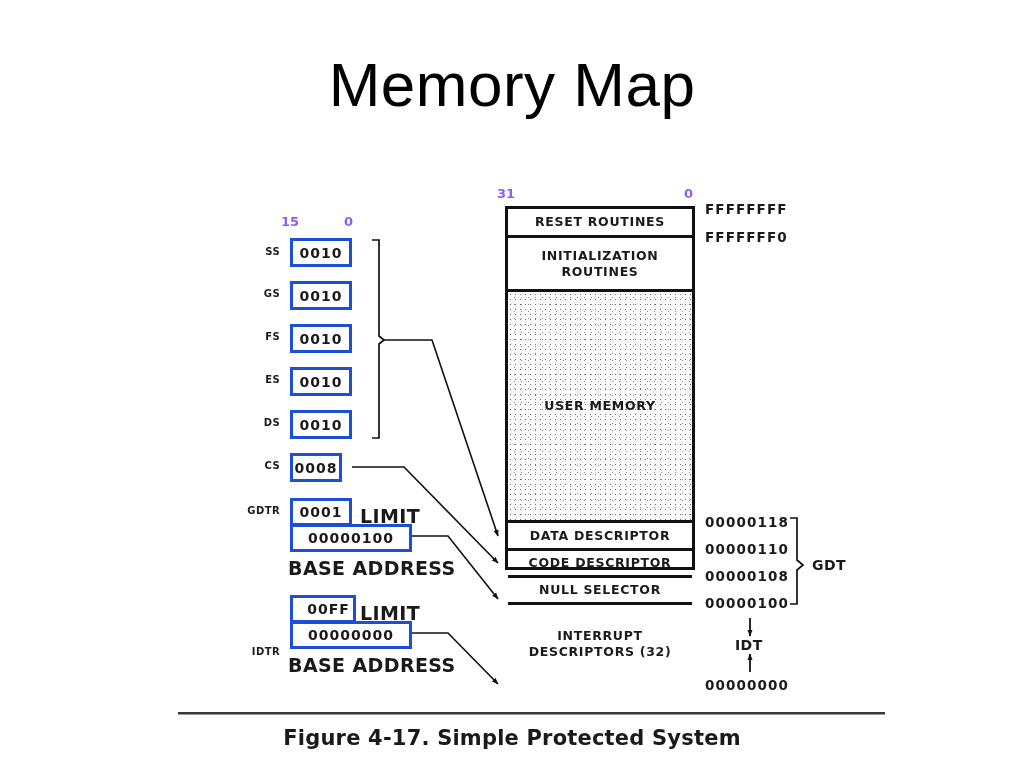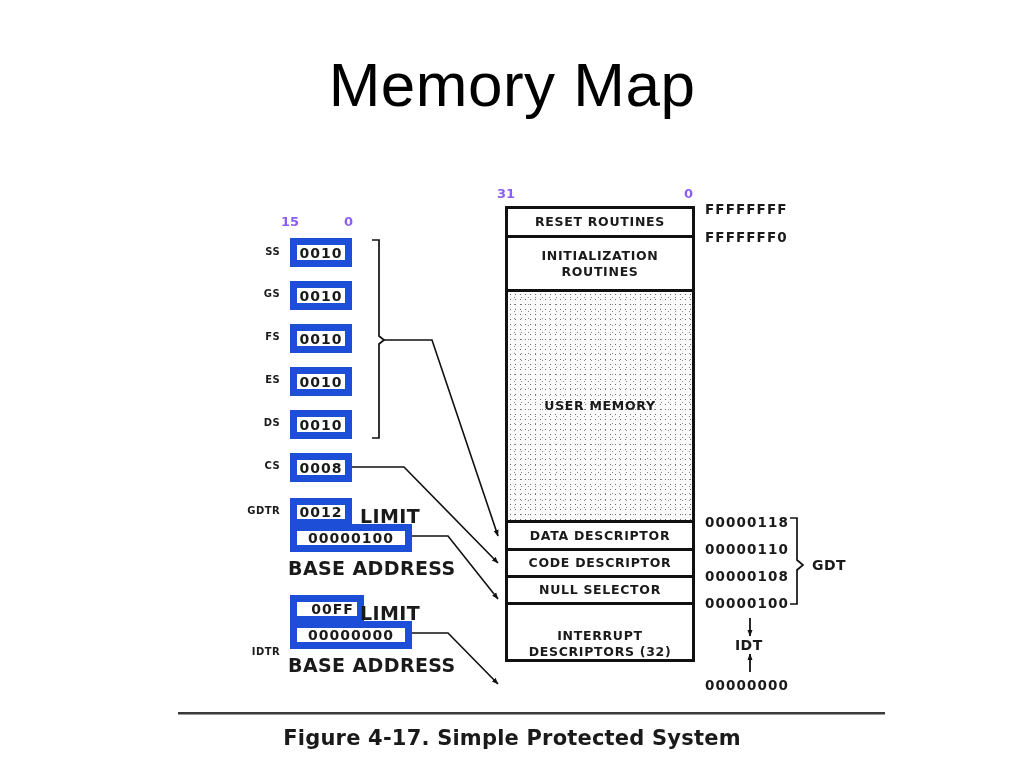--- a/index.html
+++ b/index.html
@@ -56,21 +56,21 @@
     font-size: 19px;
     color: #1a1a1a;
     white-space: nowrap;
     letter-spacing: 0.4px;
   }
 
   
   .regbox {
     position: absolute;
     box-sizing: border-box;
-    border: 7px solid #1d4ed8;
+    border: 3px solid #1d4ed8;
     background: #fff;
     display: flex;
     align-items: center;
     justify-content: center;
     font-family: "DejaVu Sans", sans-serif;
     font-weight: 700;
     font-size: 14px;
     letter-spacing: 1px;
     color: #1a1a1a;
   }
@@ -91,21 +91,21 @@
     font-size: 13px;
     color: #8b5cf6;
   }
 
   
   #memcol {
     position: absolute;
     left: 505px;
     top: 206px;
     width: 190px;
-    height: 456px;
+    height: 364px;
     box-sizing: border-box;
     border: 3px solid #111;
     background: #fff;
   }
   .memrow {
     position: absolute;
     left: 0;
     width: 184px;
     box-sizing: border-box;
     display: flex;
@@ -210,30 +210,30 @@
   <div class="reglabel" style="left:226px; top:331px; width:54px;">FS</div>
   <div class="regbox" style="left:290px; top:324px; width:62px; height:29px;">0010</div>
 
   <div class="reglabel" style="left:226px; top:374px; width:54px;">ES</div>
   <div class="regbox" style="left:290px; top:367px; width:62px; height:29px;">0010</div>
 
   <div class="reglabel" style="left:226px; top:417px; width:54px;">DS</div>
   <div class="regbox" style="left:290px; top:410px; width:62px; height:29px;">0010</div>
 
   <div class="reglabel" style="left:226px; top:460px; width:54px;">CS</div>
-  <div class="regbox" style="left:290px; top:453px; width:62px; height:29px;">0008</div>
+  <div class="regbox" style="left:290px; top:453px; width:52px; height:29px;">0008</div>
 
   <div class="reglabel" style="left:210px; top:505px; width:70px;">GDTR</div>
-  <div class="regbox" style="left:290px; top:498px; width:62px; height:28px;">0012</div>
+  <div class="regbox" style="left:290px; top:498px; width:62px; height:28px;">0001</div>
   <div class="ftext" style="left:360px; top:505px;">LIMIT</div>
   <div class="regbox" style="left:290px; top:524px; width:122px; height:28px; font-size:14px;">00000100</div>
   <div class="ftext" style="left:288px; top:557px;">BASE ADDRESS</div>
 
   <div class="reglabel" style="left:210px; top:602px; width:70px;margin-top:44px;">IDTR</div>
-  <div class="regbox" style="left:290px; top:595px; width:74px; height:28px;padding-left:11px;">00FF</div>
+  <div class="regbox" style="left:290px; top:595px; width:66px; height:28px;padding-left:11px;">00FF</div>
   <div class="ftext" style="left:360px; top:602px;">LIMIT</div>
   <div class="regbox" style="left:290px; top:621px; width:122px; height:28px; font-size:14px;">00000000</div>
   <div class="ftext" style="left:288px; top:654px;">BASE ADDRESS</div>
 
   <div id="memcol">
     <div class="memrow div-below" style="top:0px; height:29px;">RESET ROUTINES</div>
 
     <div class="memrow div-below" style="top:29px; height:54px;">INITIALIZATION<br>ROUTINES</div>
 
     <div id="usermem" class="memrow div-below" style="top:83px; height:231px;">USER MEMORY</div>

